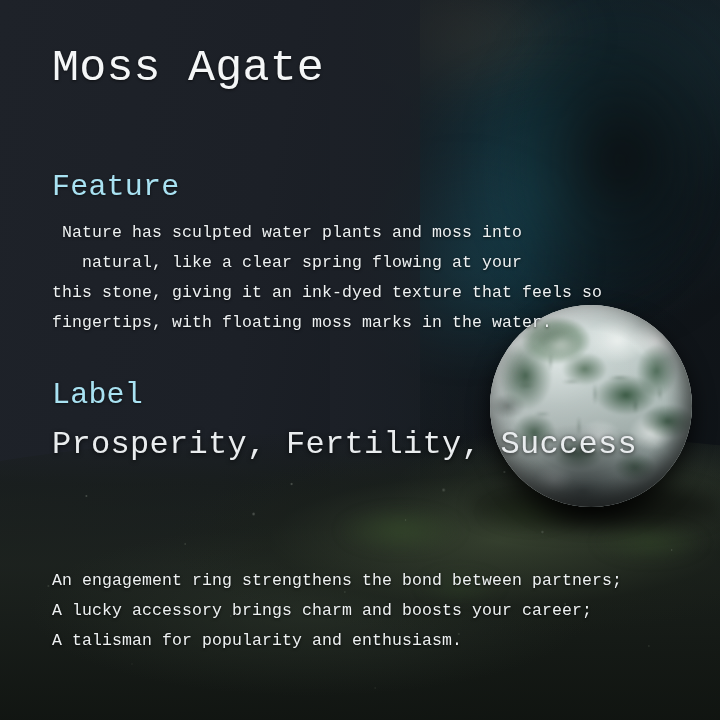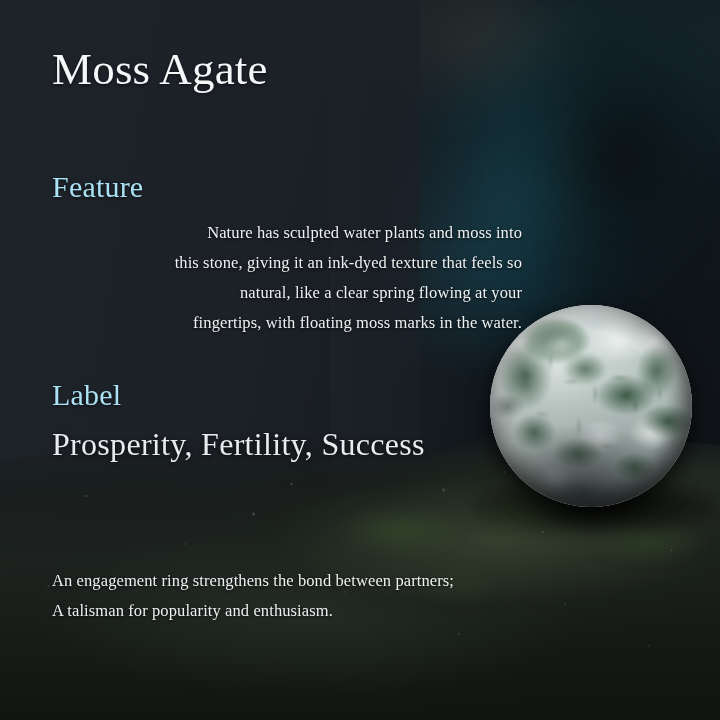--- a/index.html
+++ b/index.html
@@ -6,21 +6,21 @@
     margin: 0;
     padding: 0;
     background: #000;
   }
   #page {
     position: relative;
     width: 720px;
     height: 720px;
     overflow: hidden;
     background: #4d7c0f;
-    font-family: Liberation Serif, serif;
+    font-family: Liberation Mono, monospace;
     -webkit-font-smoothing: antialiased;
   }
 
   
   .bg-base {
     position: absolute; inset: 0;
     background:
       radial-gradient(ellipse 380px 300px at 560px 120px, rgba(20,60,70,0.85) 0%, rgba(16,36,44,0.45) 45%, rgba(0,0,0,0) 72%),
       radial-gradient(ellipse 300px 240px at 470px 250px, rgba(18,62,76,0.55) 0%, rgba(12,30,38,0.2) 55%, rgba(0,0,0,0) 78%),
       radial-gradient(ellipse 260px 200px at 690px 60px, rgba(30,48,54,0.6) 0%, rgba(0,0,0,0) 70%),
@@ -252,29 +252,30 @@
   </div>
 
   <div class="content">
 
     <div class="title">Moss Agate</div>
 
     <div class="heading h-feature">Feature</div>
 
     <div class="body body-feature">
       <span class="line">Nature has sculpted water plants and moss into</span>
+      <span class="line">natural, like a clear spring flowing at your</span>
       <span class="line">this stone, giving it an ink-dyed texture that feels so</span>
-      <span class="line">natural, like a clear spring flowing at your</span>
       <span class="line">fingertips, with floating moss marks in the water.</span>
     </div>
 
     <div class="heading h-label">Label</div>
 
     <div class="label-value">Prosperity, Fertility, Success</div>
 
 
     <div class="body body-usage">
       <span class="line">An engagement ring strengthens the bond between partners;</span>
+      <span class="line">A lucky accessory brings charm and boosts your career;</span>
       <span class="line">A talisman for popularity and enthusiasm.</span>
     </div>
 
   </div>
 </div>
 
 </body></html>

